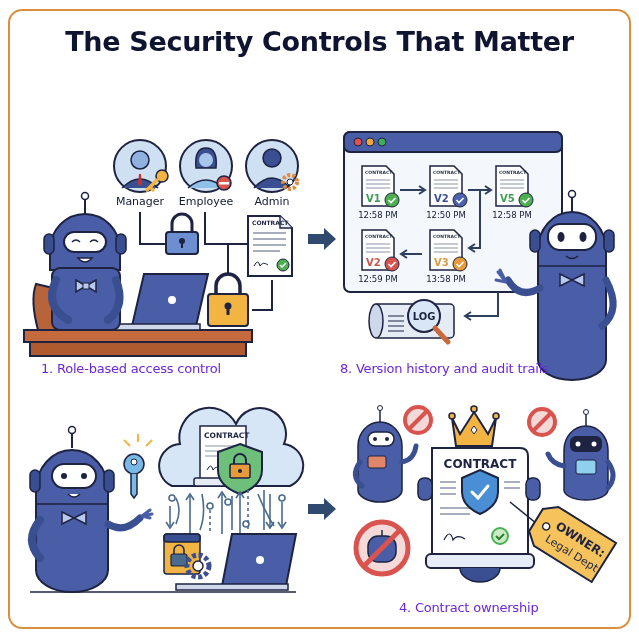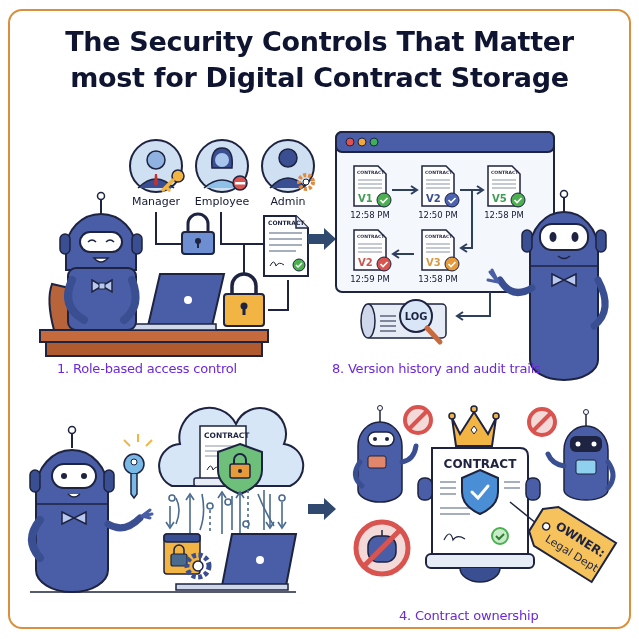--- a/index.html
+++ b/index.html
@@ -21,24 +21,23 @@
   .lbl { font-family: "DejaVu Sans", sans-serif; fill: #141a33; }
   .arrow { position: absolute; }
 </style>
 </head>
 <body>
 
 <div class="frame"></div>
 
 <div class="title">
   <div>The Security Controls That Matter</div>
-  <div>most for Digital Contract Storage</div>
 </div>
 
-<div class="panel" style="left:16px;top:120px;width:320px;height:270px;text-decoration:underline;">
+<div class="panel" style="left:0;top:120px;width:320px;height:270px;text-decoration:underline;">
   <svg width="320" height="270">
 
     <g stroke="#1d2340" stroke-width="2" fill="none">
       <path d="M140 92 V124 H168"></path>
       <path d="M205 92 V124 H248"></path>
       <path d="M228 124 V155"></path>
       <path d="M272 160 V190 H252"></path>
     </g>
 
     <g>
@@ -135,21 +134,21 @@
       <path d="M116 160 Q126 186 108 200" stroke="#3a4f91" stroke-width="8" fill="none" stroke-linecap="round"></path>
     </g>
   </svg>
   <div class="caption" style="left:41px;top:241px;">1. Role-based access control</div>
 </div>
 
 <svg class="arrow" width="30" height="22" style="left:308px;top:228px;">
   <path d="M0 6 H16 V0 L28 11 L16 22 V16 H0 Z" fill="#2f4a6e"></path>
 </svg>
 
-<div class="panel" style="left:312px;top:120px;width:319px;height:270px;">
+<div class="panel" style="left:320px;top:120px;width:319px;height:270px;">
   <svg width="319" height="270">
 
     <g>
       <rect x="24" y="12" width="218" height="160" rx="6" fill="#f4f7fc" stroke="#1d2340" stroke-width="2"></rect>
       <rect x="24" y="12" width="218" height="20" rx="6" fill="#4a5ea8" stroke="#1d2340" stroke-width="2"></rect>
       <circle cx="38" cy="22" r="4" fill="#e0524f" stroke="#1d2340" stroke-width="1"></circle>
       <circle cx="50" cy="22" r="4" fill="#f0a83c" stroke="#1d2340" stroke-width="1"></circle>
       <circle cx="62" cy="22" r="4" fill="#3fae5a" stroke="#1d2340" stroke-width="1"></circle>
     </g>
 
@@ -452,14 +451,14 @@
     <g>
       <line x1="190" y1="112" x2="222" y2="138" stroke="#1d2340" stroke-width="1.5"></line>
       <g transform="rotate(32 246 150)">
         <path d="M210 136 L222 126 H290 V172 H222 L210 162 Z" fill="#f5c25c" stroke="#1d2340" stroke-width="2"></path>
         <circle cx="222" cy="149" r="3.5" fill="#fff" stroke="#1d2340" stroke-width="1.5"></circle>
         <text x="258" y="146" font-size="12" font-weight="bold" text-anchor="middle" fill="#1d2340">OWNER:</text>
         <text x="258" y="162" font-size="11" text-anchor="middle" fill="#1d2340">Legal Dept</text>
       </g>
     </g>
   </svg>
-  <div class="caption" style="left:79px;top:210px;margin-top:8px;">4. Contract ownership</div>
+  <div class="caption" style="left:79px;top:210px;">4. Contract ownership</div>
 </div>
 
 </body></html>

